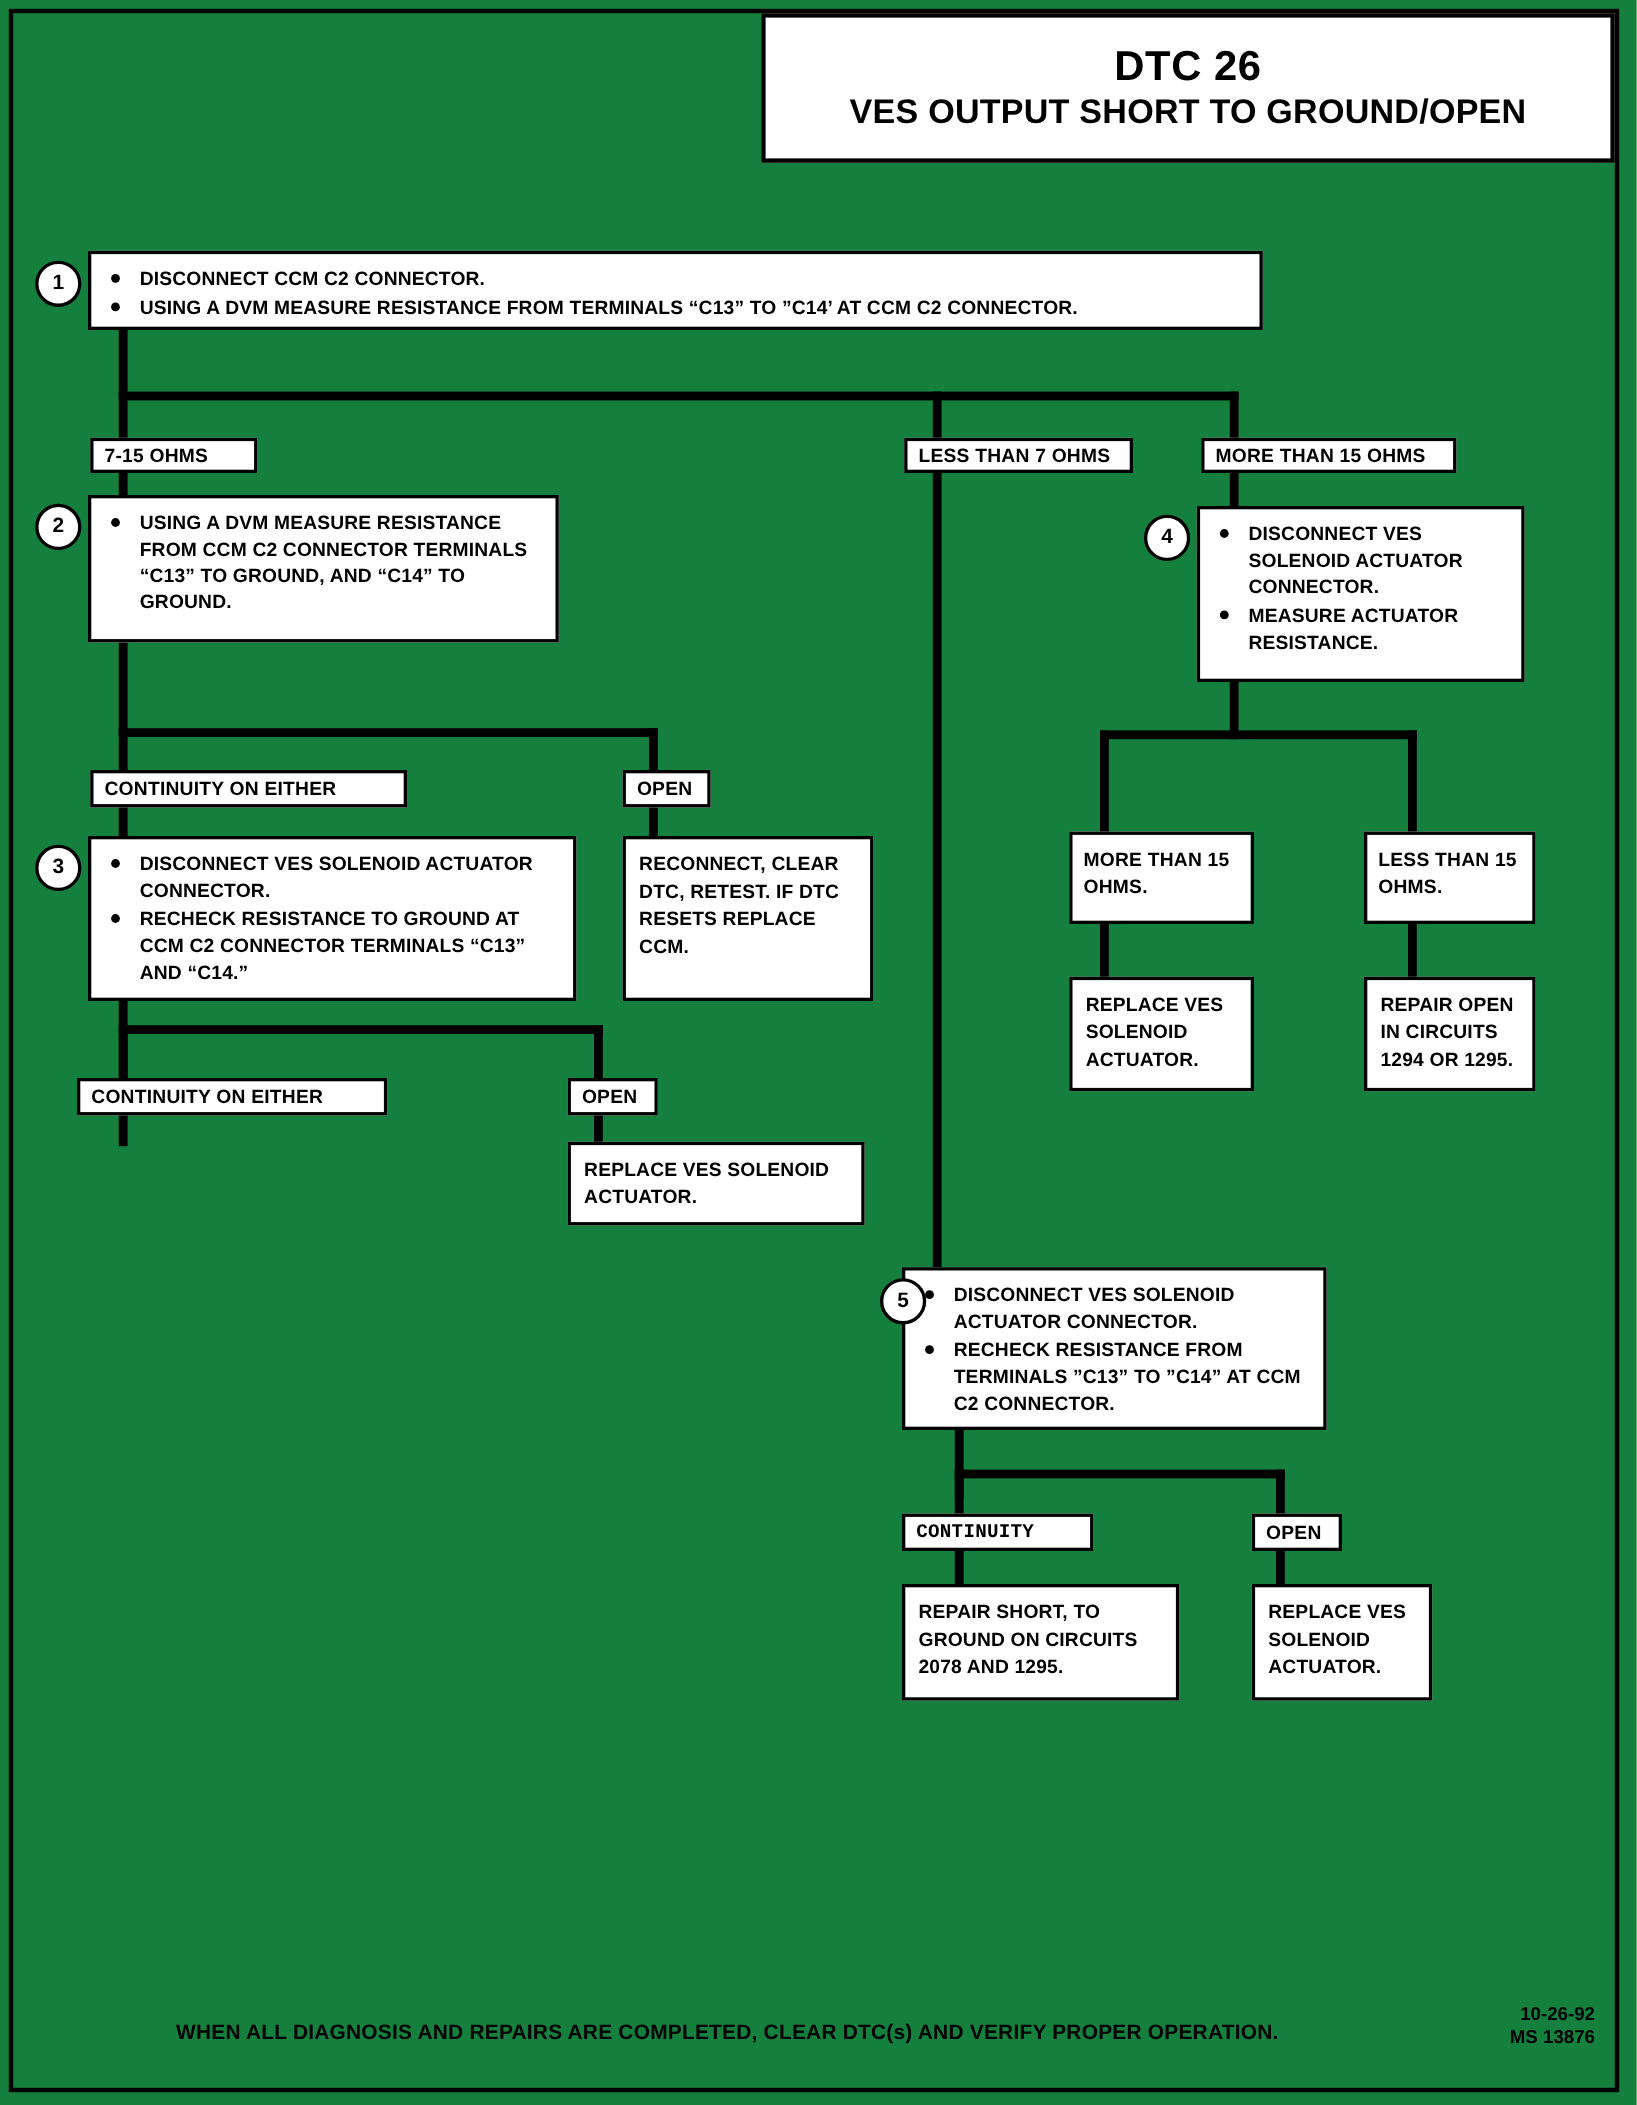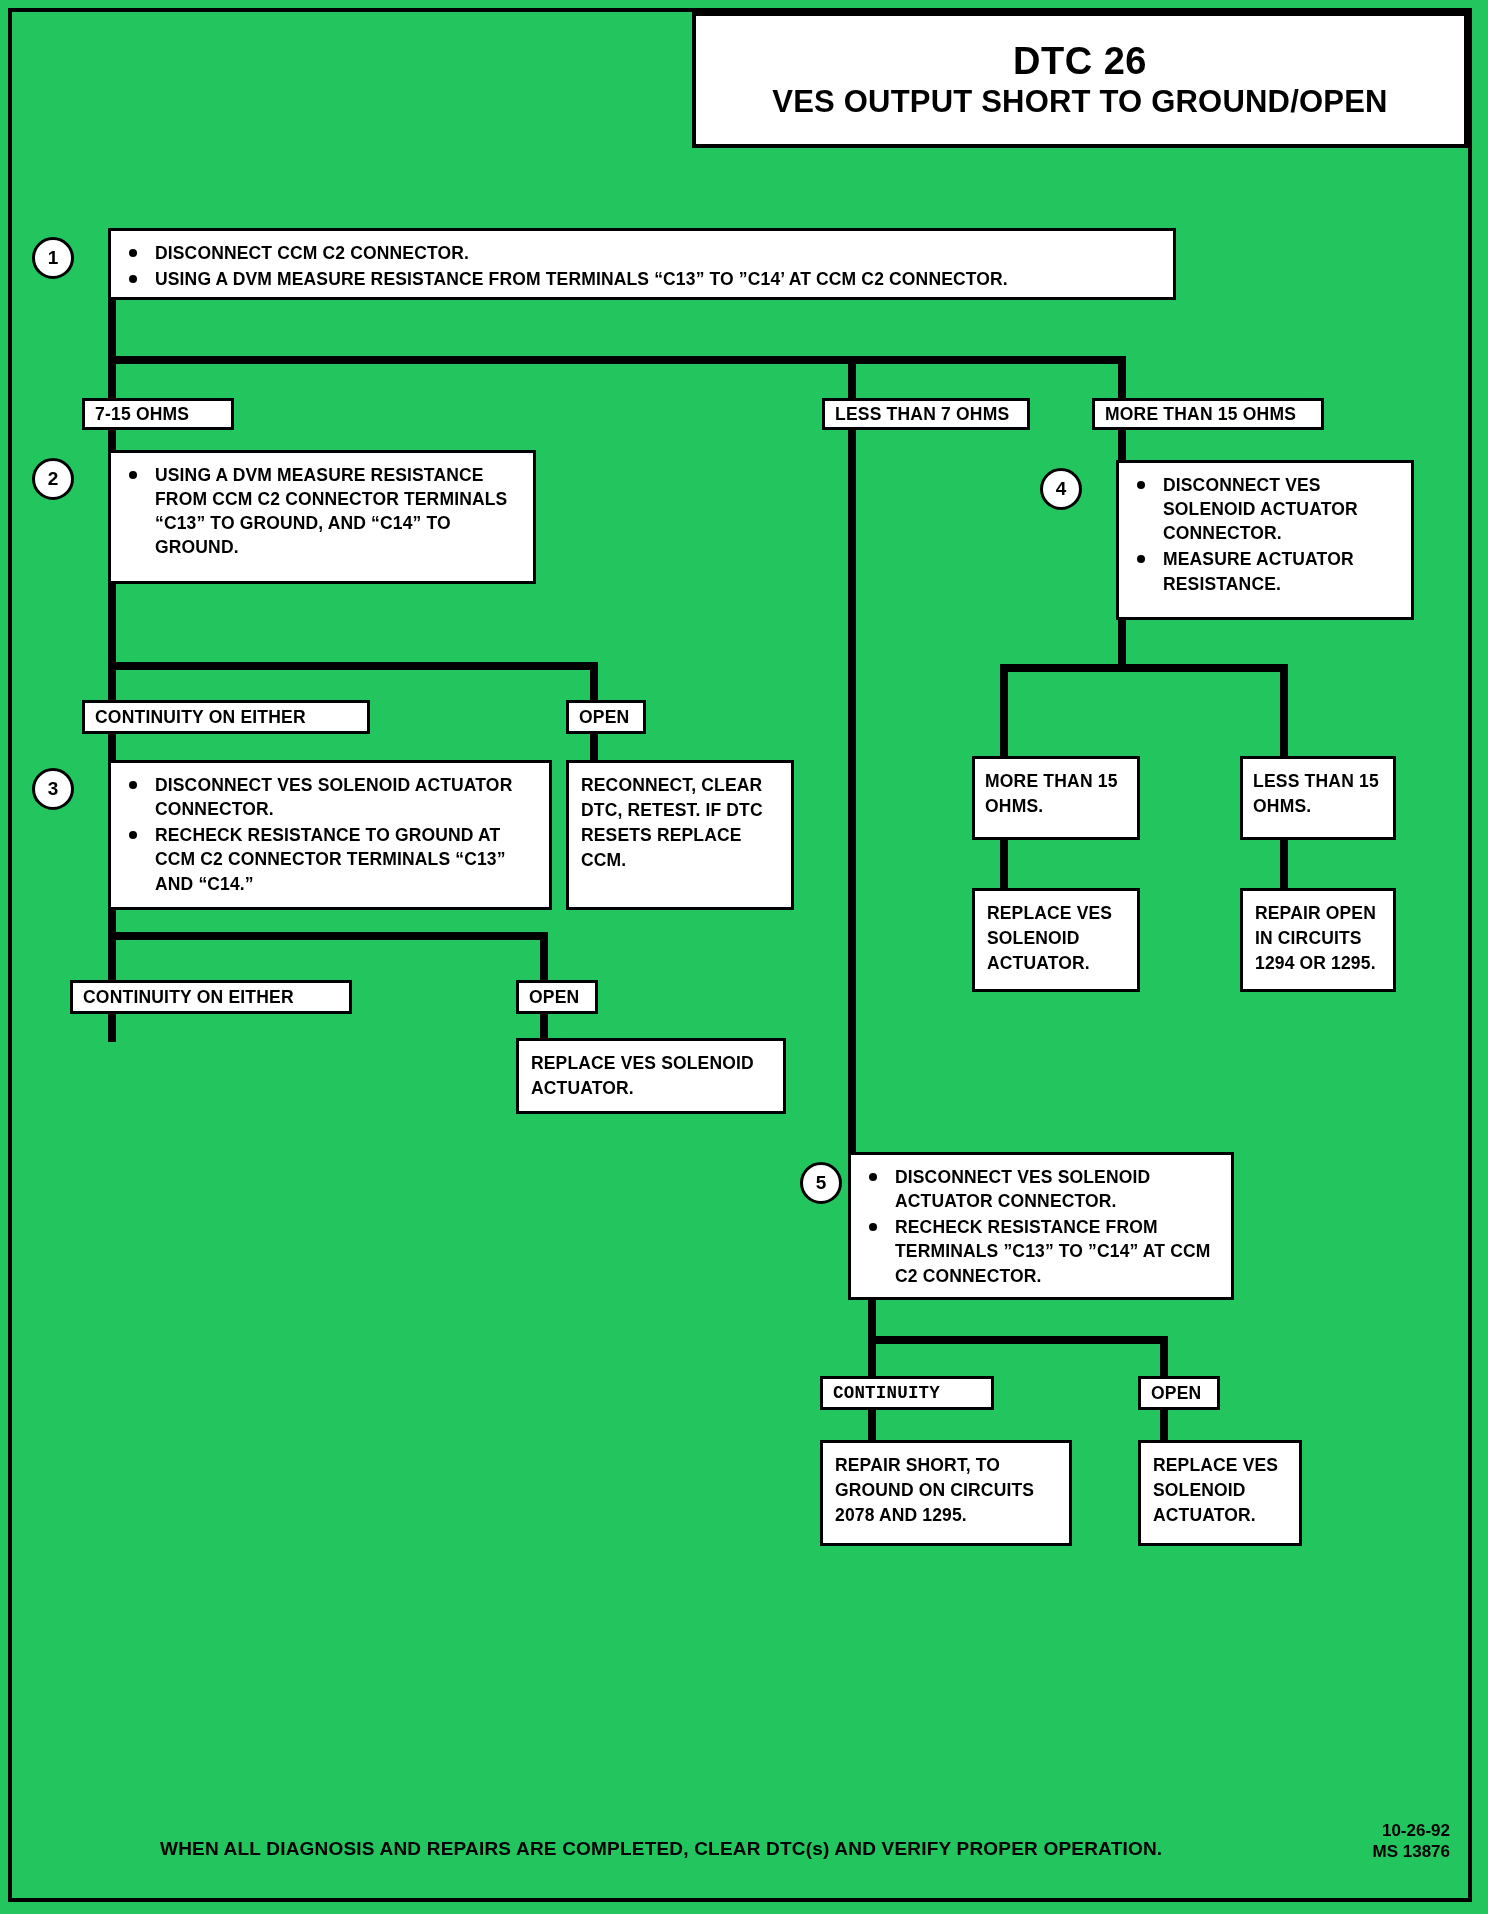--- a/index.html
+++ b/index.html
@@ -7,21 +7,21 @@
     padding: 0;
     background: #ffffff;
   }
   body {
     font-family: "Liberation Sans", sans-serif;
   }
   #page {
     position: relative;
     width: 1488px;
     height: 1914px;
-    background: #22c55e;
+    background: #15803d;
     overflow: hidden;
   }
   
   .page-border {
     position: absolute;
     left: 8px;
     top: 8px;
     width: 1464px;
     height: 1894px;
     border: 4px solid #000;
@@ -65,21 +65,20 @@
     background: #fff;
     color: #000;
     font-weight: bold;
     z-index: 5;
   }
   .box.step {
     padding: 10px 12px 10px 14px;
     font-size: 17.5px;
     line-height: 1.38;
     letter-spacing: 0.15px;
-    margin-left: 28px;
   }
   .box.label {
     display: flex;
     align-items: center;
     padding: 4px 10px;
     font-size: 17.5px;
     letter-spacing: 0.2px;
   }
   .box.action {
     padding: 10px 12px;

